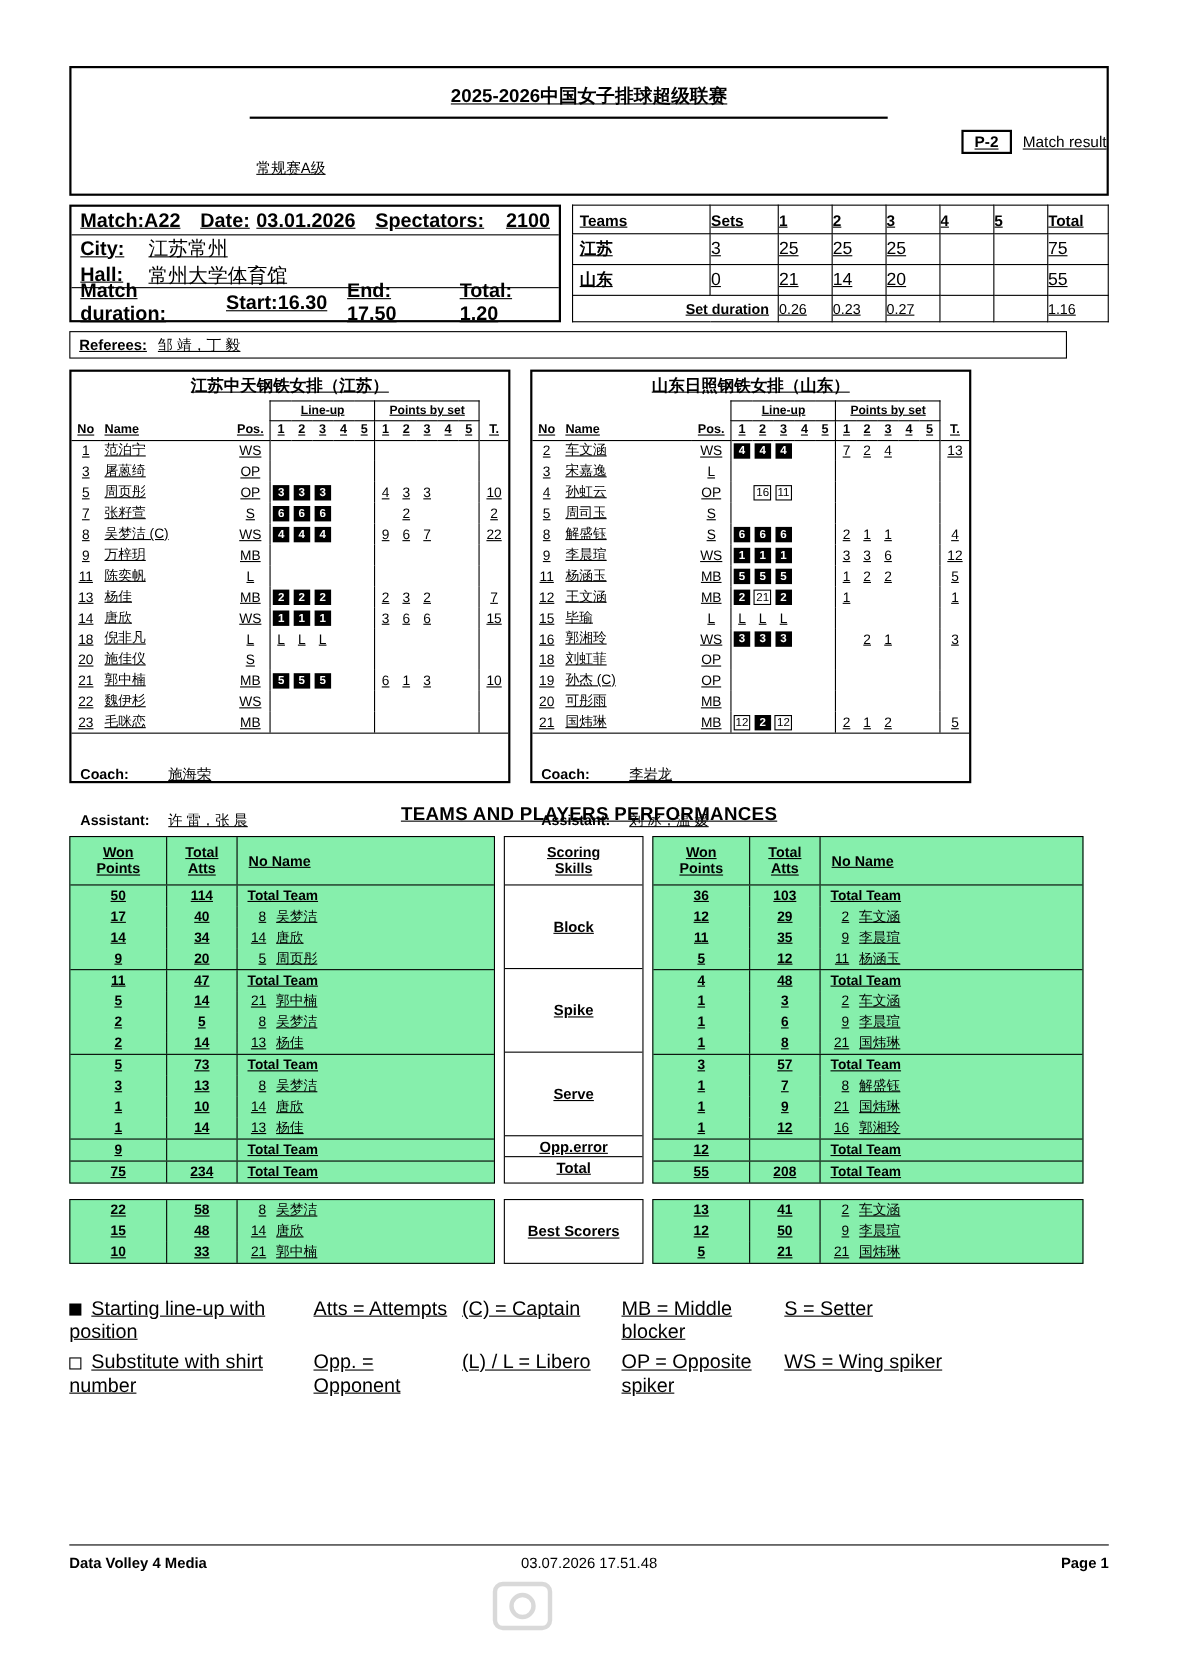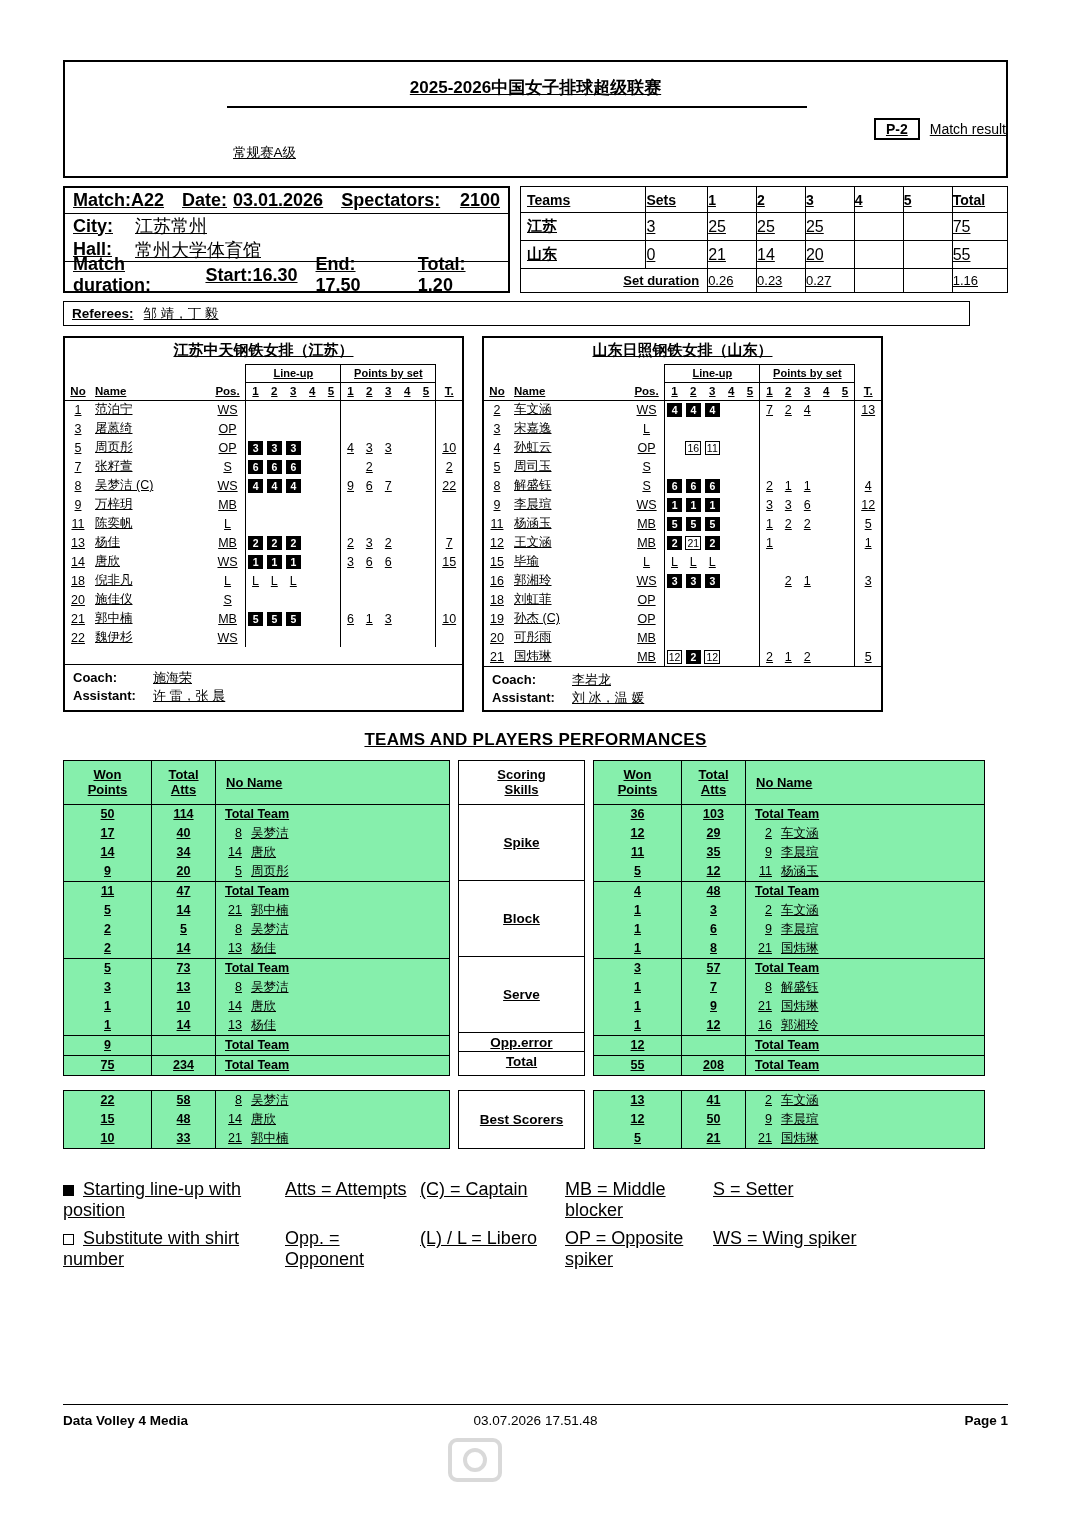--- a/index.html
+++ b/index.html
@@ -58,21 +58,21 @@
   .c-no { text-align:center; }
   .c-name { text-align:left; padding-left:4px; white-space:nowrap; }
   .c-pos { text-align:center; }
   .c-lu, .c-pt, .c-t { text-align:center; }
   .bl { border-left:1.5px solid #000; }
   .box { display:inline-block; min-width:15px; height:14px; line-height:14px;
          font-size:10.5px; text-align:center; padding:0 1px; }
   .box.filled { background:#000; color:#fff; font-weight:bold; }
   .box.outline { border:1px solid #000; color:#000; height:14px; line-height:12px; }
   .coach { margin-top:auto; border-top:1.5px solid #000; padding:4px 8px 5px; font-size:13px; }
-  .coach-line { height:18px; }
+  .coach-line { height:18px;margin-top:24px; }
   .coach .clbl { font-weight:bold; display:inline-block; width:80px; }
 
   
   .perf-title { text-align:center; font-weight:bold; font-size:17px; margin:18px 0 10px 0; letter-spacing:0.3px; }
   .perf-row { display:flex; gap:8px; }
   .perf-table { border:1.5px solid #000; width:387px; background:#86efac; }
   .perf-table.right { width:392px; }
   .skills { border:1.5px solid #000; width:127px; }
   .ph { display:flex; height:44px; border-bottom:1.5px solid #000; font-weight:bold; font-size:13px; }
   .ph1 { width:88px; border-right:1px solid #000; display:flex; align-items:center; justify-content:center;
@@ -485,20 +485,36 @@
               <td class="c-lu"></td>
               <td class="c-lu"></td>
               <td class="c-pt bl"></td>
               <td class="c-pt"></td>
               <td class="c-pt"></td>
               <td class="c-pt"></td>
               <td class="c-pt"></td>
               <td class="c-t bl"></td>
             </tr>
 
+            <tr class="p-row">
+              <td class="c-no">23</td>
+              <td class="c-name">毛咪恋</td>
+              <td class="c-pos">MB</td>
+              <td class="c-lu bl"></td>
+              <td class="c-lu"></td>
+              <td class="c-lu"></td>
+              <td class="c-lu"></td>
+              <td class="c-lu"></td>
+              <td class="c-pt bl"></td>
+              <td class="c-pt"></td>
+              <td class="c-pt"></td>
+              <td class="c-pt"></td>
+              <td class="c-pt"></td>
+              <td class="c-t bl"></td>
+            </tr>
 
         </tbody>
       </table>
       <div class="coach">
         <div class="coach-line"><span class="clbl">Coach:</span><span>施海荣</span></div>
         <div class="coach-line"><span class="clbl">Assistant:</span><span>许 雷，张 晨</span></div>
       </div>
     </div>
 
     <div class="team-box">
@@ -909,22 +925,22 @@
           <span class="c1">75</span>
           <span class="c2">234</span>
           <span class="c4">Total Team</span>
         </div>
       </div>
     </div>
 
     <div class="skills">
       <div class="sk-h">Scoring
 Skills</div>
+      <div class="sk-band h4">Block</div>
       <div class="sk-band h4">Spike</div>
-      <div class="sk-band h4">Block</div>
       <div class="sk-band h4">Serve</div>
       <div class="sk-band h1">Opp.error</div>
       <div class="sk-band h1 last">Total</div>
     </div>
 
     <div class="perf-table right">
       <div class="ph">
         <span class="ph1">Won
 Points</span>
         <span class="ph2">Total

